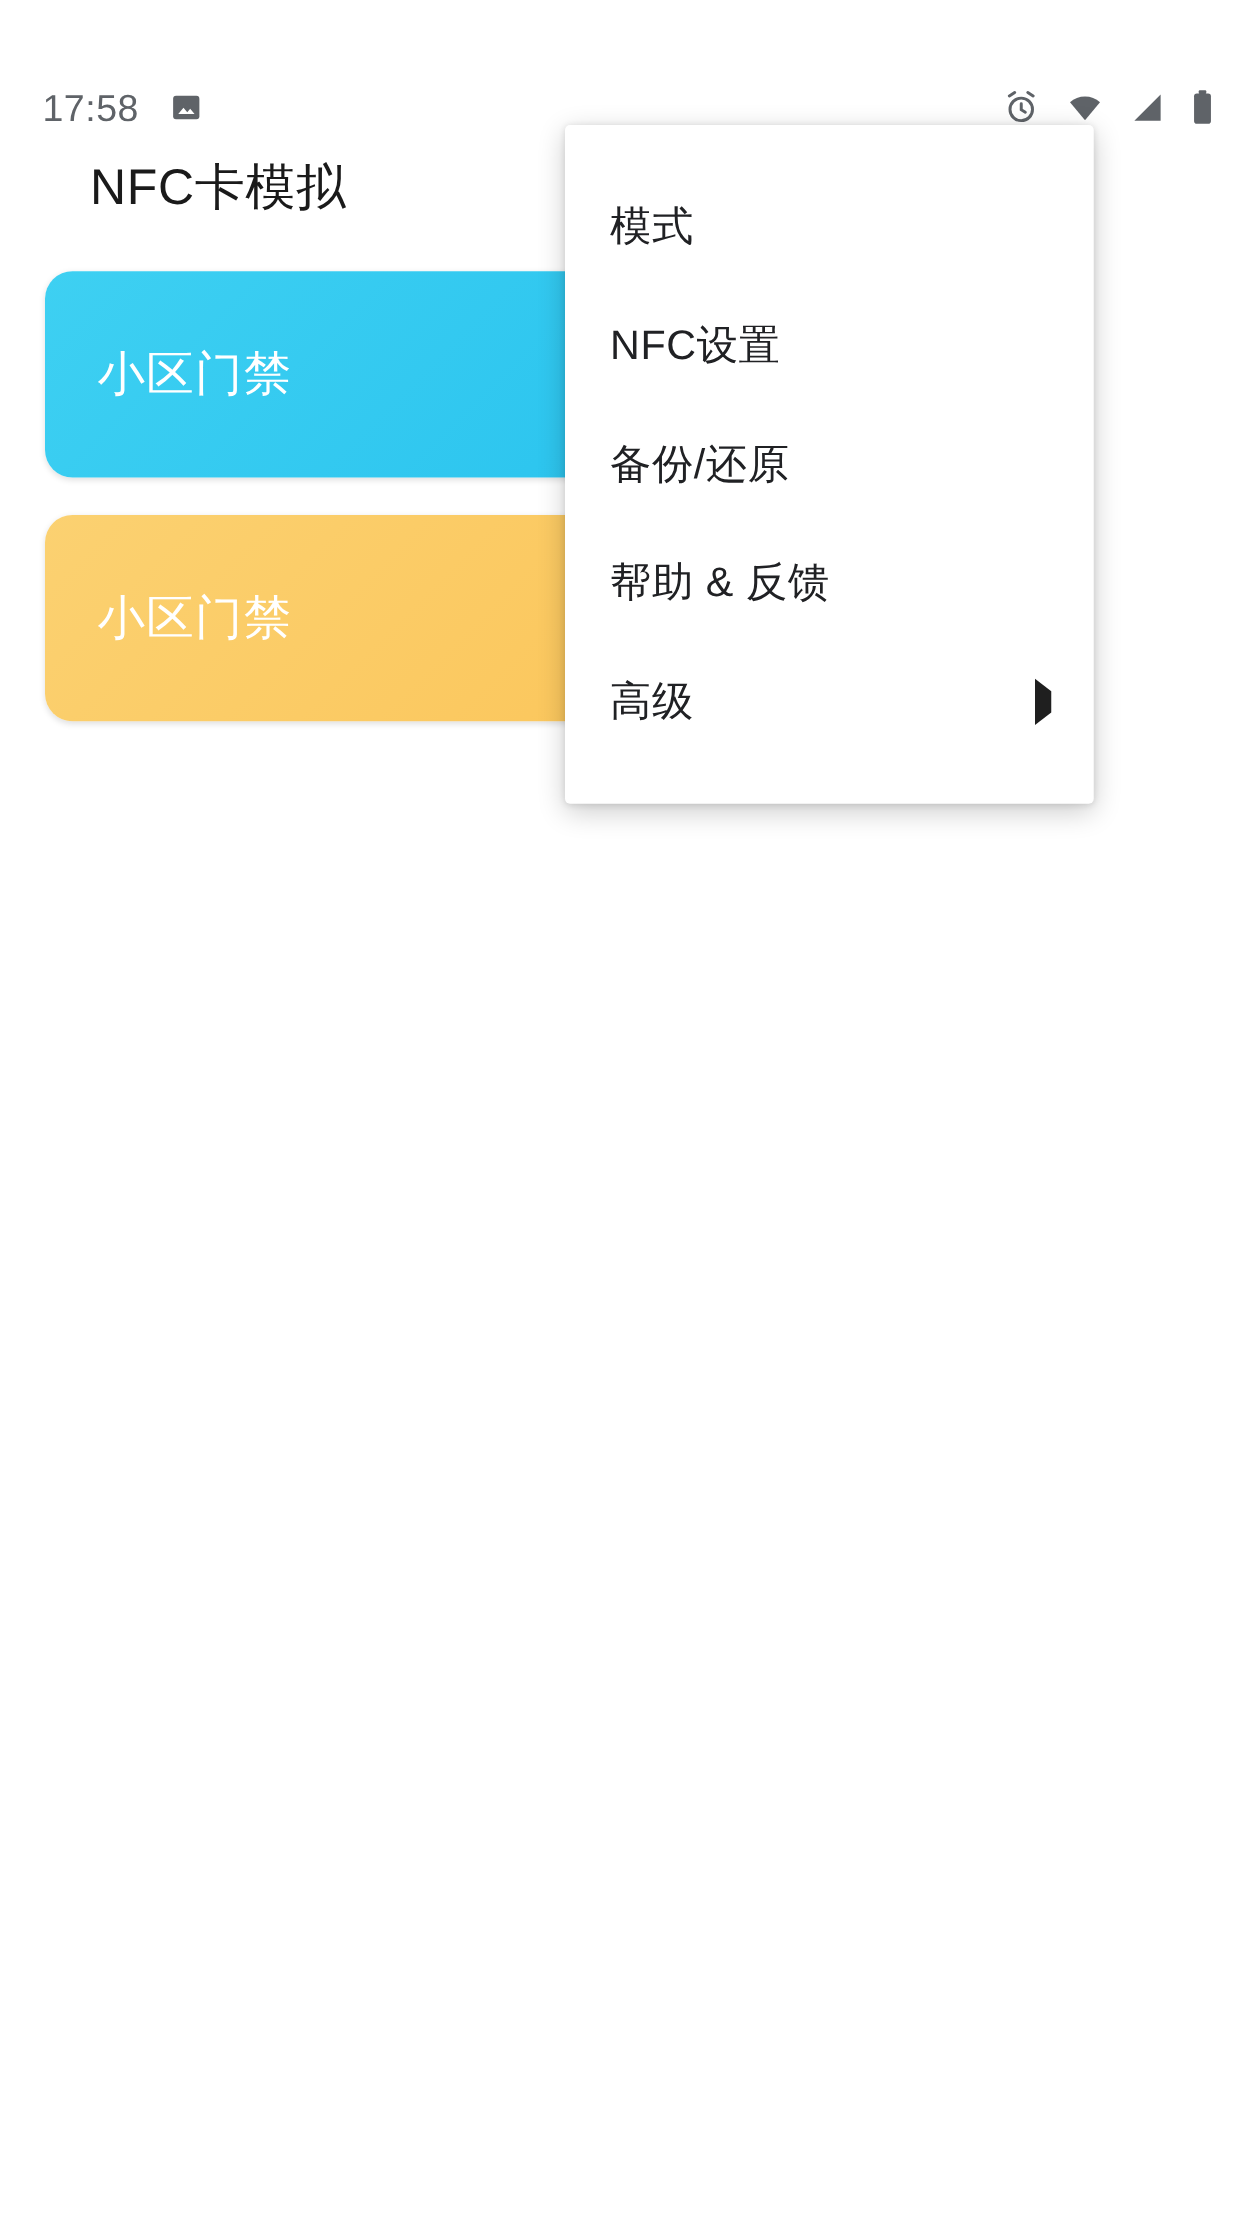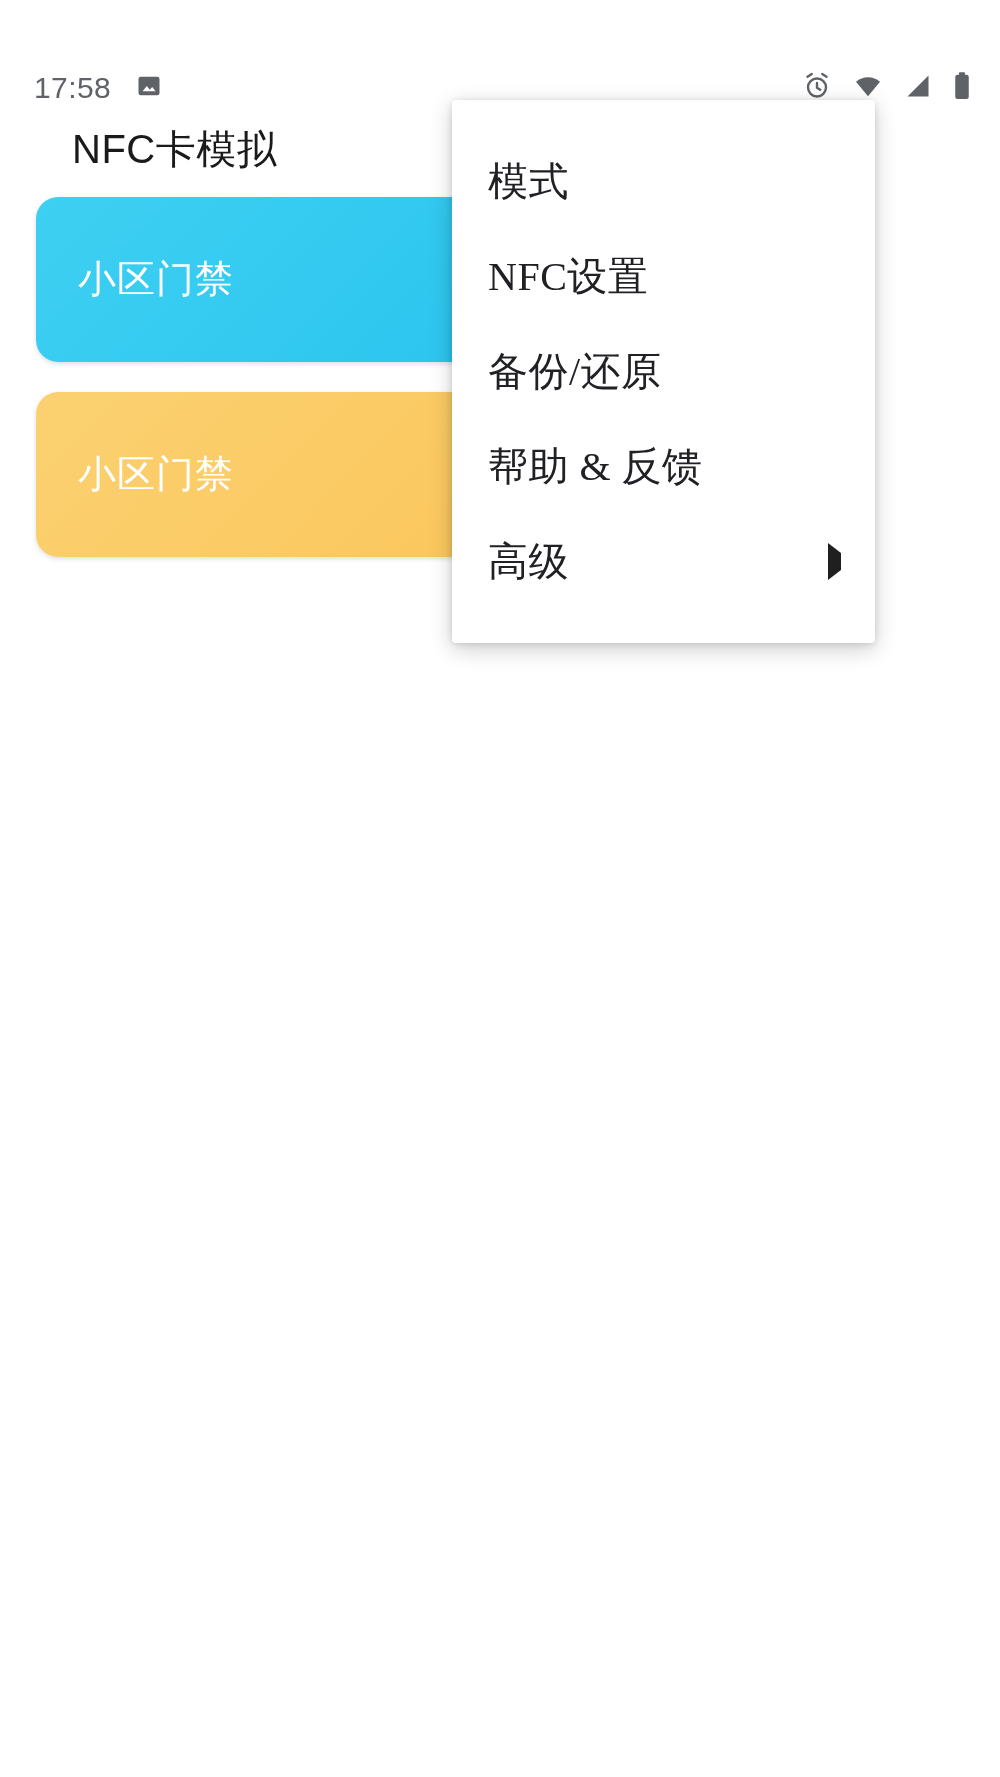--- a/index.html
+++ b/index.html
@@ -28,21 +28,21 @@
 
   
   .page-title {
     position:absolute; left:34px; top:122px;
     font-size:40px; color:#1a1a1a; letter-spacing:.5px;
     white-space:nowrap;
     margin-left:38px;
   }
 
   
-  .cards { position:absolute; left:36px; top:197px; width:828px; }
+  .cards { position:absolute; left:36px; top:217px; width:828px; }
   .card {
     height:165px; border-radius:22px; margin-bottom:30px;
     position:relative; overflow:hidden;
     display:flex; align-items:center;
     box-shadow:0 2px 5px rgba(0,0,0,.13);
   }
   .card-blue   { background:linear-gradient(135deg,#3ed0f2 0%,#2ec6ef 55%,#24bfe8 100%); }
   .card-yellow { background:linear-gradient(135deg,#fbd171 0%,#fbc85f 55%,#f9c14f 100%); }
   .card::after {
     content:""; position:absolute; right:-40px; bottom:-80px;
@@ -61,21 +61,21 @@
     background:#ffffff; border-radius:4px;
     box-shadow:0 6px 22px rgba(0,0,0,.20), 0 1px 6px rgba(0,0,0,.12);
     padding:34px 0 34px 0;
     z-index:50;
   }
   .menu-item {
     height:95px; display:flex; align-items:center;
     padding:0 34px 0 36px;
     cursor:default;
   }
-  .menu-item-label { font-size:40px; color:#202124; letter-spacing:.5px;font-family:Liberation Serif, serif; }
+  .menu-item-label { font-size:33px; color:#202124; letter-spacing:.5px; }
   .menu-item-arrow { margin-left:auto; }
   .arrow-glyph {
     width:0; height:0;
     border-left:13px solid #1f1f1f;
     border-top:10px solid transparent;
     border-bottom:10px solid transparent;
   }
 </style>
 </head>
 <body>

